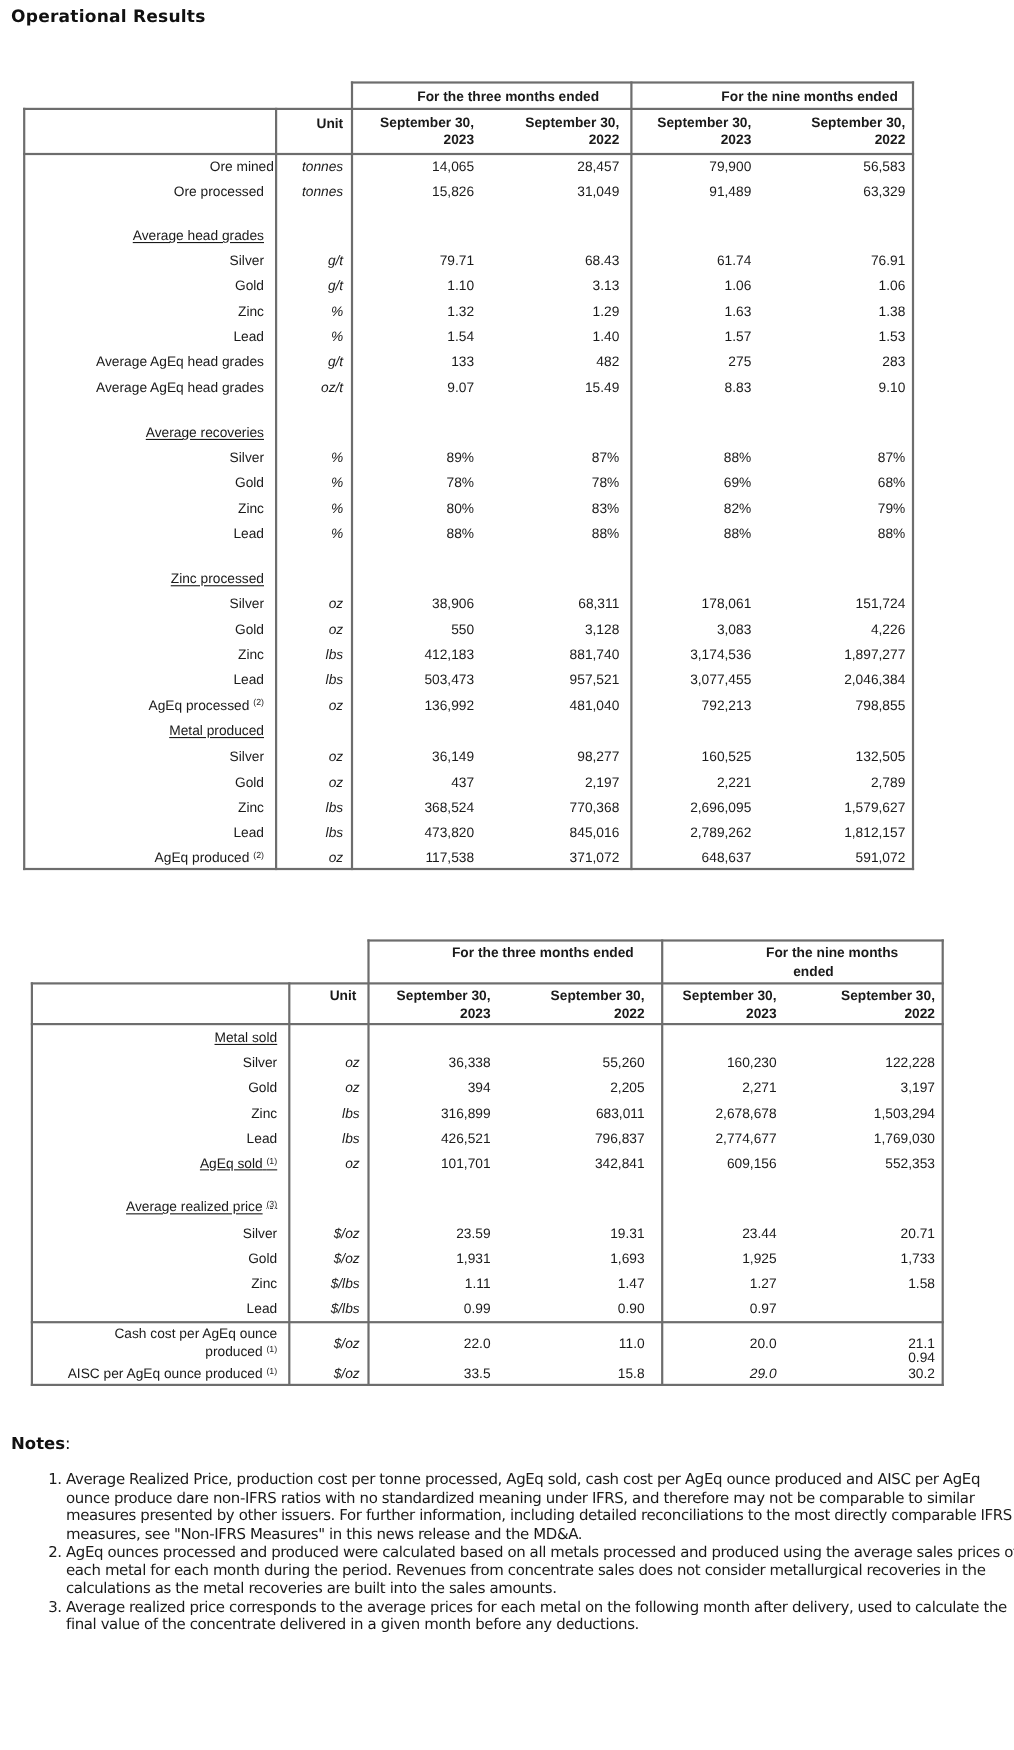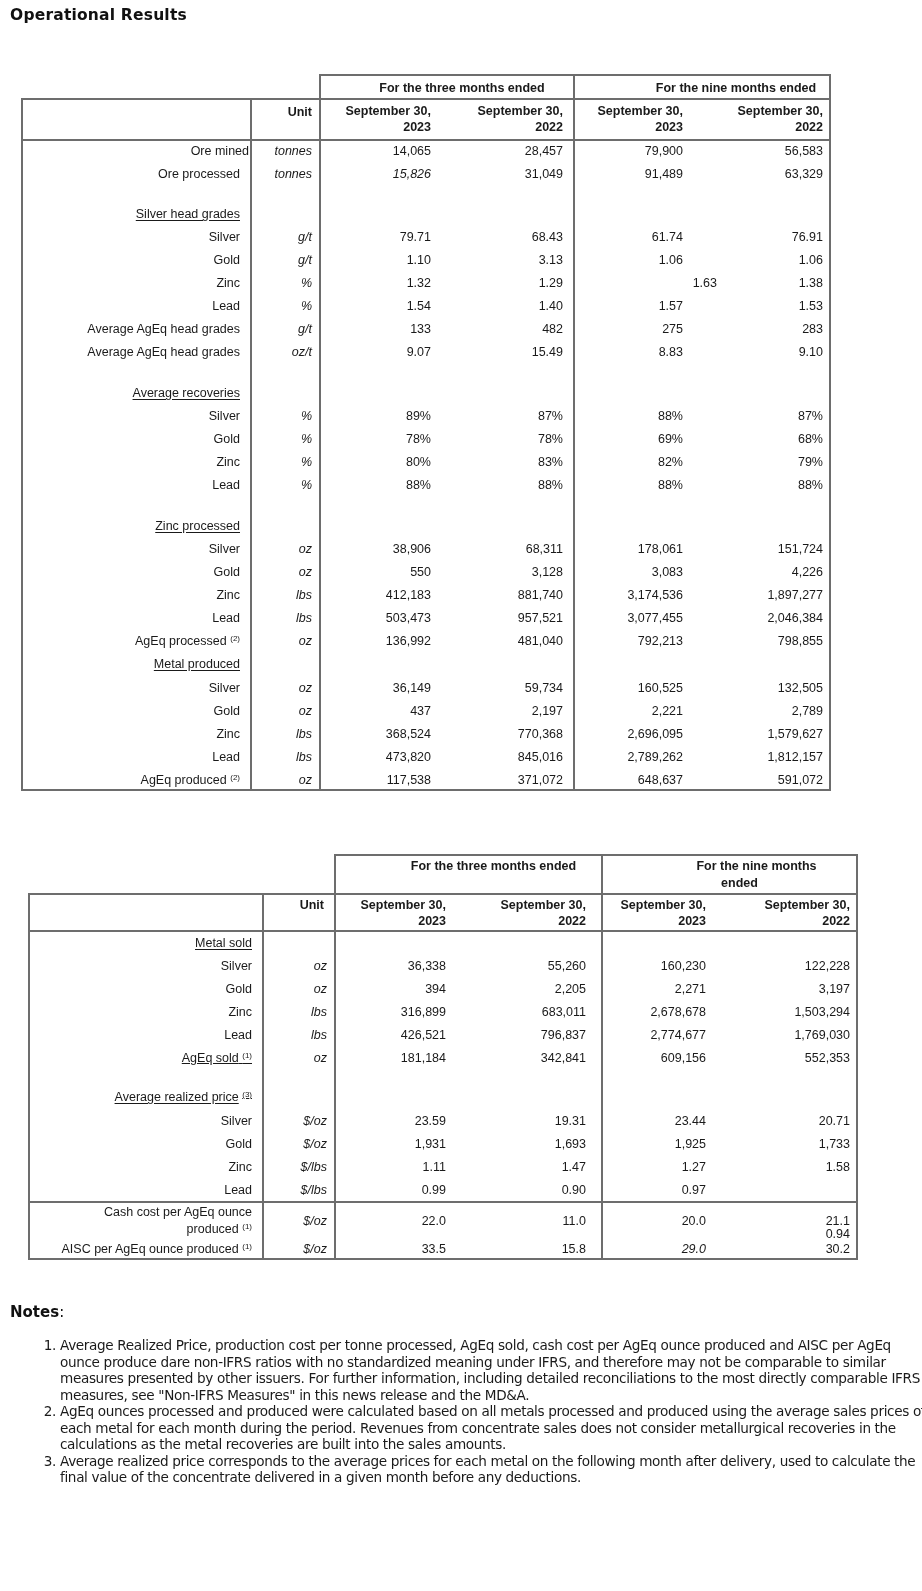--- a/index.html
+++ b/index.html
@@ -59,27 +59,27 @@
         <div class="cell r" style="left:24px;top:143px;width:225px;"><span>Ore mined</span></div>
         <div class="cell r i" style="left:252px;top:143px;width:60px;">tonnes</div>
         <div class="cell r" style="left:321px;top:143px;width:110px;">14,065</div>
         <div class="cell r" style="left:433px;top:143px;width:130px;">28,457</div>
         <div class="cell r" style="left:575px;top:143px;width:108px;">79,900</div>
         <div class="cell r" style="left:685px;top:143px;width:138px;">56,583</div>
       </div>
       <div>
         <div class="cell r" style="left:24px;top:166px;width:216px;"><span>Ore processed</span></div>
         <div class="cell r i" style="left:252px;top:166px;width:60px;">tonnes</div>
-        <div class="cell r" style="left:321px;top:166px;width:110px;font-style:italic;">15,826</div>
+        <div class="cell r" style="left:321px;top:166px;width:110px;">15,826</div>
         <div class="cell r" style="left:433px;top:166px;width:130px;">31,049</div>
         <div class="cell r" style="left:575px;top:166px;width:108px;">91,489</div>
         <div class="cell r" style="left:685px;top:166px;width:138px;">63,329</div>
       </div>
       <div>
-        <div class="cell r" style="left:24px;top:206px;width:216px;"><span class="u">Silver head grades</span></div>
+        <div class="cell r" style="left:24px;top:206px;width:216px;"><span class="u">Average head grades</span></div>
       </div>
       <div>
         <div class="cell r" style="left:24px;top:229px;width:216px;"><span>Silver</span></div>
         <div class="cell r i" style="left:252px;top:229px;width:60px;">g/t</div>
         <div class="cell r" style="left:321px;top:229px;width:110px;">79.71</div>
         <div class="cell r" style="left:433px;top:229px;width:130px;">68.43</div>
         <div class="cell r" style="left:575px;top:229px;width:108px;">61.74</div>
         <div class="cell r" style="left:685px;top:229px;width:138px;">76.91</div>
       </div>
       <div>
@@ -88,21 +88,21 @@
         <div class="cell r" style="left:321px;top:252px;width:110px;">1.10</div>
         <div class="cell r" style="left:433px;top:252px;width:130px;">3.13</div>
         <div class="cell r" style="left:575px;top:252px;width:108px;">1.06</div>
         <div class="cell r" style="left:685px;top:252px;width:138px;">1.06</div>
       </div>
       <div>
         <div class="cell r" style="left:24px;top:275px;width:216px;"><span>Zinc</span></div>
         <div class="cell r i" style="left:252px;top:275px;width:60px;">%</div>
         <div class="cell r" style="left:321px;top:275px;width:110px;">1.32</div>
         <div class="cell r" style="left:433px;top:275px;width:130px;">1.29</div>
-        <div class="cell r" style="left:575px;top:275px;width:108px;margin-left:34px;">1.63</div>
+        <div class="cell r" style="left:575px;top:275px;width:108px;">1.63</div>
         <div class="cell r" style="left:685px;top:275px;width:138px;">1.38</div>
       </div>
       <div>
         <div class="cell r" style="left:24px;top:298px;width:216px;"><span>Lead</span></div>
         <div class="cell r i" style="left:252px;top:298px;width:60px;">%</div>
         <div class="cell r" style="left:321px;top:298px;width:110px;">1.54</div>
         <div class="cell r" style="left:433px;top:298px;width:130px;">1.40</div>
         <div class="cell r" style="left:575px;top:298px;width:108px;">1.57</div>
         <div class="cell r" style="left:685px;top:298px;width:138px;">1.53</div>
       </div>
@@ -200,21 +200,21 @@
         <div class="cell r" style="left:575px;top:633px;width:108px;">792,213</div>
         <div class="cell r" style="left:685px;top:633px;width:138px;">798,855</div>
       </div>
       <div>
         <div class="cell r" style="left:24px;top:656px;width:216px;"><span class="u">Metal produced</span></div>
       </div>
       <div>
         <div class="cell r" style="left:24px;top:680px;width:216px;"><span>Silver</span></div>
         <div class="cell r i" style="left:252px;top:680px;width:60px;">oz</div>
         <div class="cell r" style="left:321px;top:680px;width:110px;">36,149</div>
-        <div class="cell r" style="left:433px;top:680px;width:130px;">59,734</div>
+        <div class="cell r" style="left:433px;top:680px;width:130px;">98,277</div>
         <div class="cell r" style="left:575px;top:680px;width:108px;">160,525</div>
         <div class="cell r" style="left:685px;top:680px;width:138px;">132,505</div>
       </div>
       <div>
         <div class="cell r" style="left:24px;top:703px;width:216px;"><span>Gold</span></div>
         <div class="cell r i" style="left:252px;top:703px;width:60px;">oz</div>
         <div class="cell r" style="left:321px;top:703px;width:110px;">437</div>
         <div class="cell r" style="left:433px;top:703px;width:130px;">2,197</div>
         <div class="cell r" style="left:575px;top:703px;width:108px;">2,221</div>
         <div class="cell r" style="left:685px;top:703px;width:138px;">2,789</div>
@@ -305,21 +305,21 @@
         <div class="cell r" style="left:30px;top:1027px;width:222px;"><span>Lead</span></div>
         <div class="cell r i" style="left:264px;top:1027px;width:63px;">lbs</div>
         <div class="cell r" style="left:336px;top:1027px;width:110px;">426,521</div>
         <div class="cell r" style="left:448px;top:1027px;width:138px;">796,837</div>
         <div class="cell r" style="left:603px;top:1027px;width:103px;">2,774,677</div>
         <div class="cell r" style="left:708px;top:1027px;width:142px;">1,769,030</div>
       </div>
       <div>
         <div class="cell r" style="left:30px;top:1050px;width:222px;text-decoration:underline;"><span>AgEq sold</span> <sup>(1)</sup></div>
         <div class="cell r i" style="left:264px;top:1050px;width:63px;">oz</div>
-        <div class="cell r" style="left:336px;top:1050px;width:110px;">181,184</div>
+        <div class="cell r" style="left:336px;top:1050px;width:110px;">101,701</div>
         <div class="cell r" style="left:448px;top:1050px;width:138px;">342,841</div>
         <div class="cell r" style="left:603px;top:1050px;width:103px;">609,156</div>
         <div class="cell r" style="left:708px;top:1050px;width:142px;">552,353</div>
       </div>
       <div>
         <div class="cell r" style="left:30px;top:1089px;width:222px;"><span class="u">Average realized price</span> <sup style="text-decoration: underline;">(3)</sup></div>
       </div>
       <div>
         <div class="cell r" style="left:30px;top:1113px;width:222px;"><span>Silver</span></div>
         <div class="cell r i" style="left:264px;top:1113px;width:63px;">$/oz</div>

